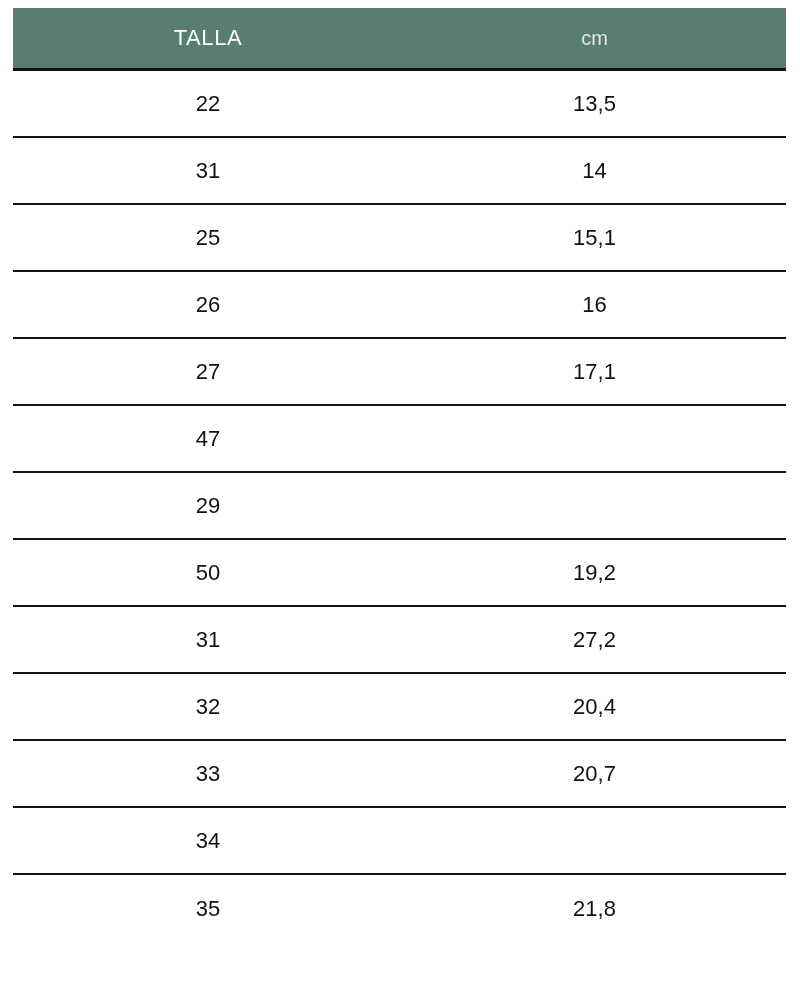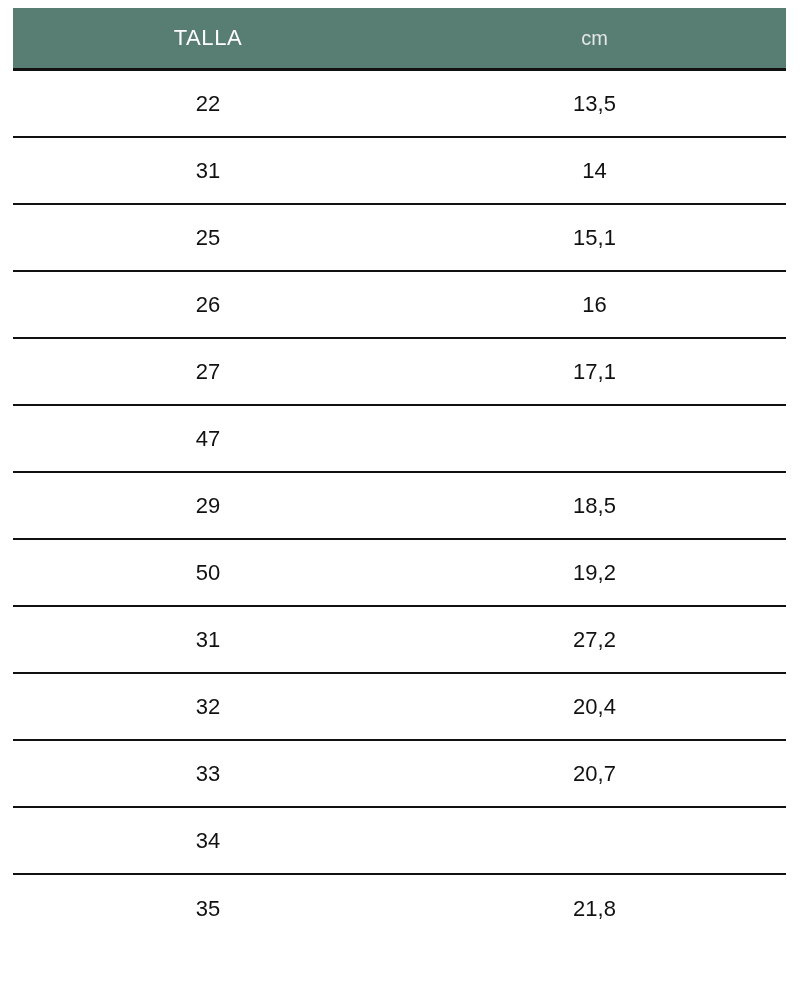--- a/index.html
+++ b/index.html
@@ -144,23 +144,20 @@
       </div>
       <div class="table-row">
         <div class="col col-talla">
           <span class="cell-text">47</span>
         </div>
       </div>
       <div class="table-row">
         <div class="col col-talla">
           <span class="cell-text">29</span>
         </div>
-        <div class="col col-cm">
-          <span class="cell-text">18,5</span>
-        </div>
       </div>
       <div class="table-row">
         <div class="col col-talla">
           <span class="cell-text">50</span>
         </div>
         <div class="col col-cm">
           <span class="cell-text">19,2</span>
         </div>
       </div>
       <div class="table-row">

